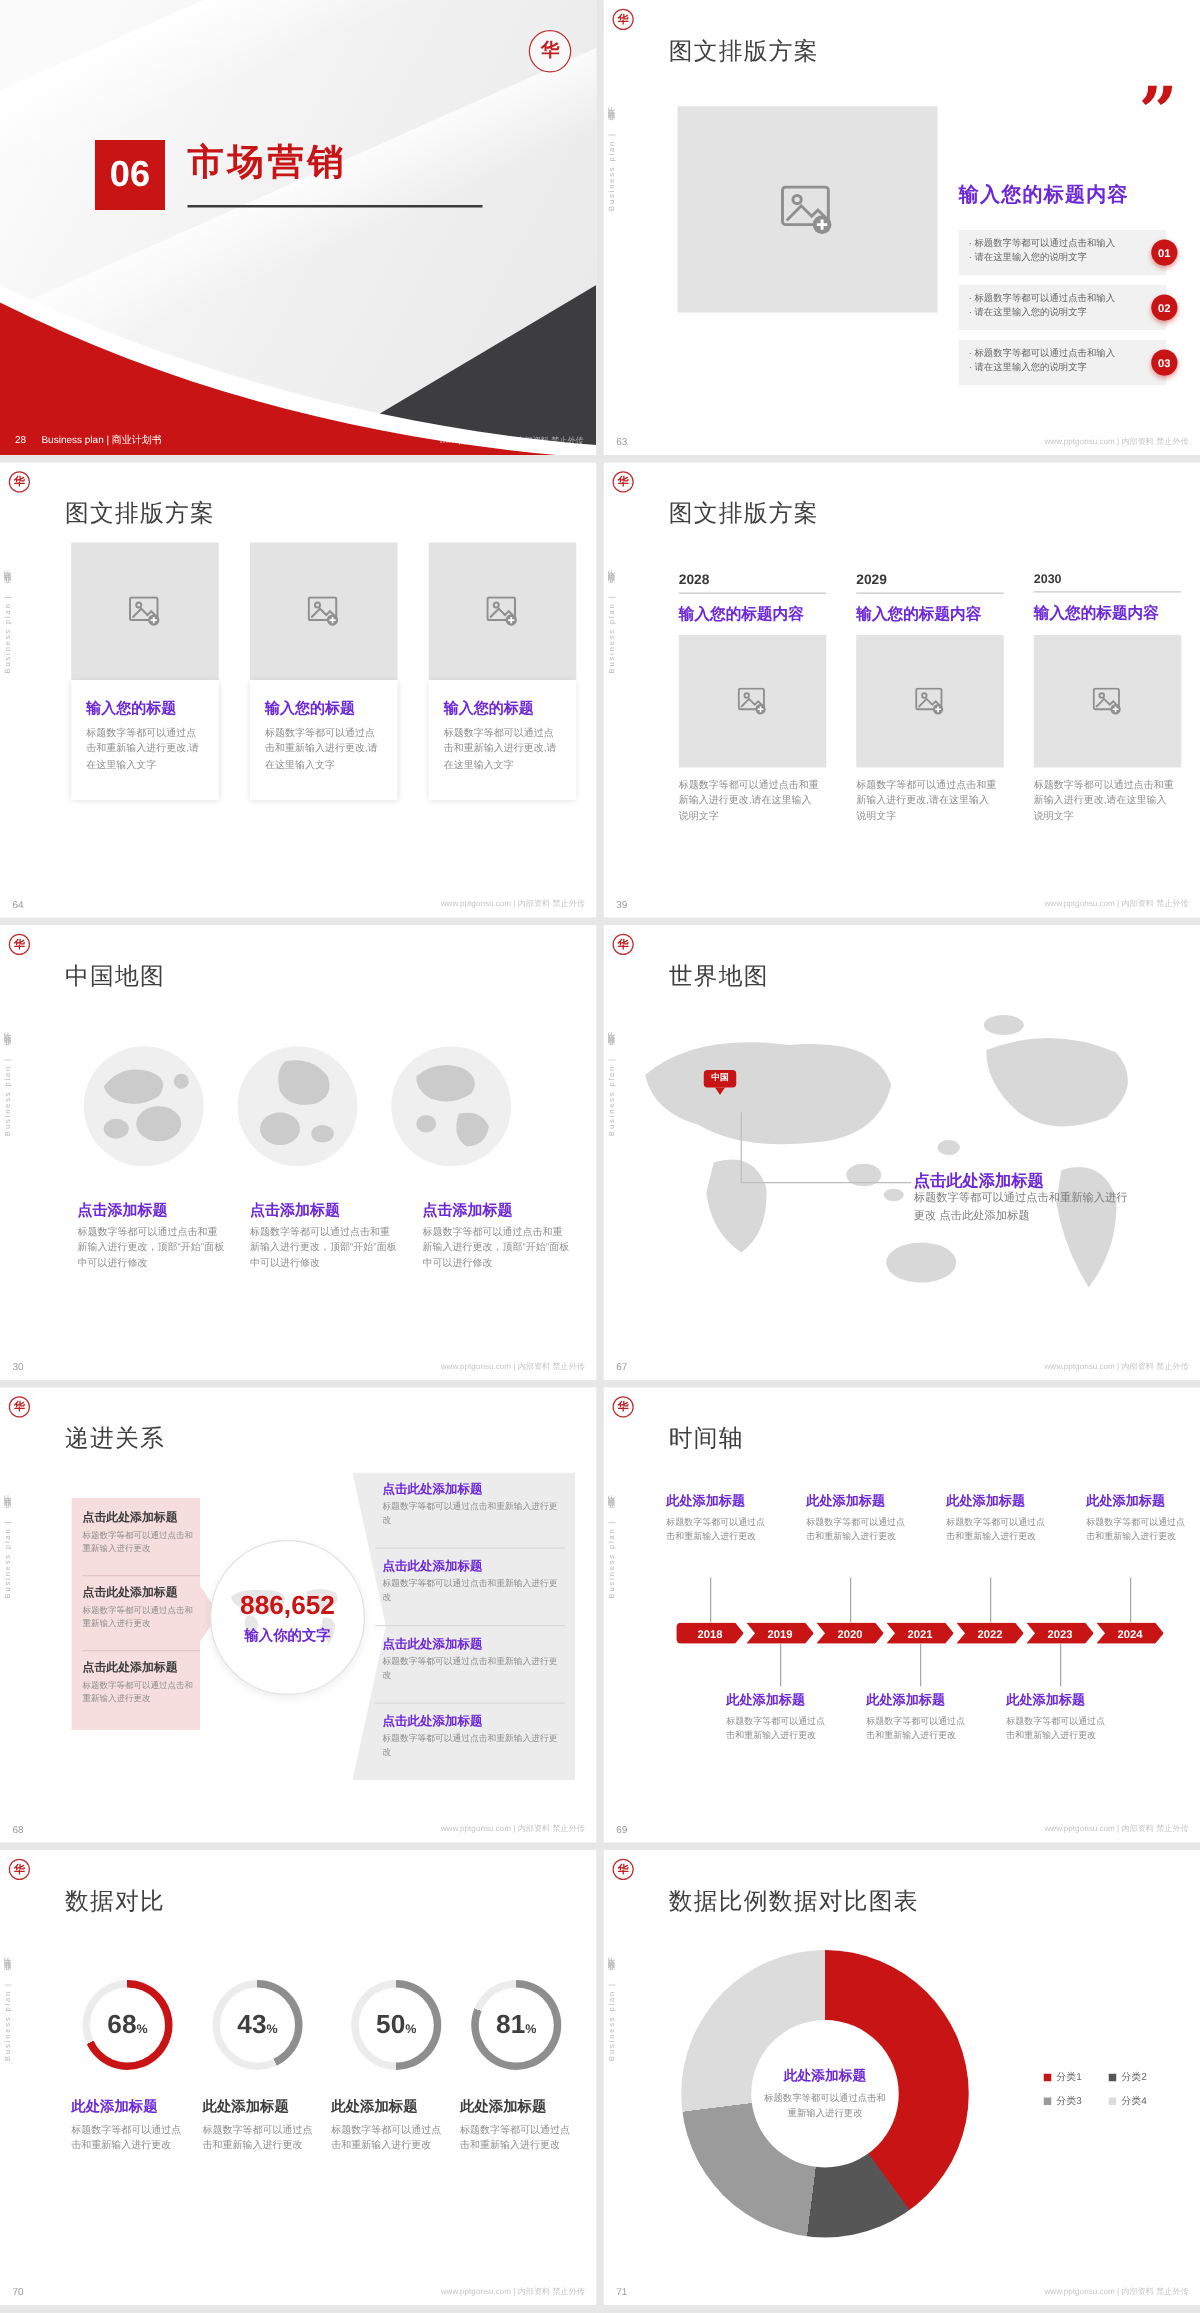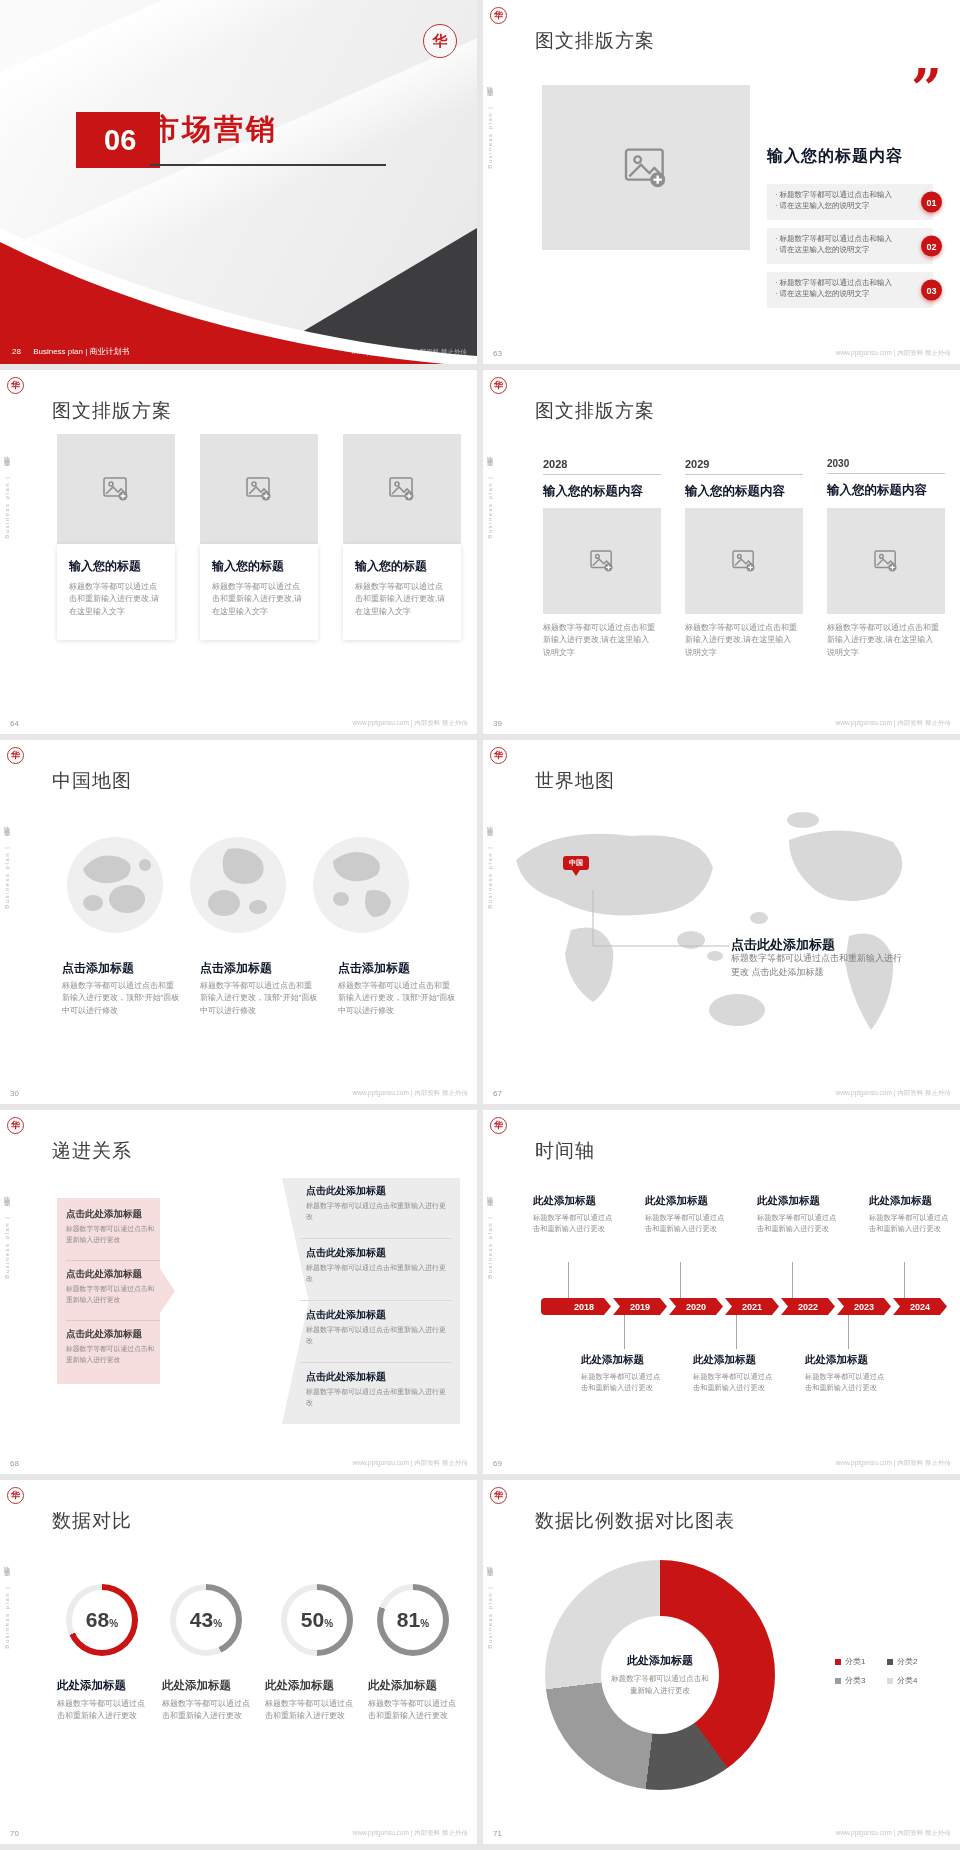--- a/index.html
+++ b/index.html
@@ -6,34 +6,34 @@
   body{width:960px;height:1850px;background:#e7e7e7;font-family:"Liberation Sans",sans-serif;}
   .sheet{position:relative;width:960px;height:1850px;background:#e7e7e7;overflow:hidden;}
   .slide{position:absolute;width:477px;height:364px;background:#fff;overflow:hidden;}
   .abs{position:absolute;}
   .seal{position:absolute;left:7px;top:7px;width:15px;height:15px;border:1px solid #c03030;border-radius:50%;color:#c02020;font-size:9px;line-height:15px;text-align:center;font-weight:bold;}
   .vtext{position:absolute;left:3px;top:95px;writing-mode:vertical-rl;transform:rotate(180deg);font-size:6px;color:#b8b8b8;letter-spacing:1.5px;}
   .stitle{position:absolute;left:52px;top:28px;font-size:19px;color:#3f3f3f;letter-spacing:1px;}
   .pnum{position:absolute;left:10px;bottom:6px;font-size:8px;color:#9a9a9a;}
   .site{position:absolute;right:9px;bottom:6px;font-size:6.5px;color:#c6c6c6;}
   .red{color:#c81414;}
-  .rh{font-weight:bold;color:#0f172a;}
+  .rh{font-weight:bold;color:#6d28d9;}
   .dh{font-weight:bold;color:#3c3c3c;}
   .bodytxt{color:#8d8d8d;line-height:1.55;}
   .ph{position:absolute;background:#e3e3e3;display:flex;align-items:center;justify-content:center;}
   .card{position:absolute;background:#fff;box-shadow:0 1px 5px rgba(0,0,0,.13);}
   .bullet-card{position:absolute;background:#f1f1f1;padding:5px 8px;box-sizing:border-box;}
   .bullet-line{font-size:7.5px;color:#666;line-height:1.5;}
   .badge{position:absolute;right:-9px;top:50%;transform:translateY(-50%);width:21px;height:21px;border-radius:50%;background:#c81414;color:#fff;font-size:9px;font-weight:bold;display:flex;align-items:center;justify-content:center;box-shadow:0 2px 4px rgba(200,20,20,.45);}
   .ring{position:absolute;width:72px;height:72px;border-radius:50%;}
   .ring .in{position:absolute;inset:6px;background:#fff;border-radius:50%;display:flex;align-items:baseline;justify-content:center;}
   .ring .val{font-size:21px;font-weight:bold;color:#3f3f3f;line-height:60px;}
   .ring .unit{font-size:10px;font-weight:bold;color:#3f3f3f;}
   .tseg{width:54px;height:17px;margin-right:2px;background:#c81414;color:#fff;font-size:9px;font-weight:bold;display:flex;align-items:center;justify-content:center;clip-path:polygon(0 0,calc(100% - 7px) 0,100% 50%,calc(100% - 7px) 100%,0 100%,7px 50%);}
-  .tseg.first{clip-path:polygon(0 0,calc(100% - 7px) 0,100% 50%,calc(100% - 7px) 100%,0 100%);border-radius:4px 0 0 4px;padding-left:16px;}
+  .tseg.first{clip-path:polygon(0 0,calc(100% - 7px) 0,100% 50%,calc(100% - 7px) 100%,0 100%);border-radius:4px 0 0 4px;}
   .conn{position:absolute;width:1px;background:#a8a8a8;}
   .tl-item h4{margin:0 0 4px 0;font-size:10.5px;}
   .tl-item p{margin:0;font-size:7.2px;width:80px;}
   .col-h{margin:0 0 6px 0;font-size:12px;}
   .col-p{margin:0;font-size:8px;}
   .divline{position:absolute;height:1px;background:#ddd;}
   .legend-item{display:flex;align-items:center;margin:4px 0;width:52px;}
   .legend-mark{width:6px;height:6px;margin-right:4px;display:inline-block;}
   .legend-label{font-size:8px;color:#666;}
 </style>
@@ -45,21 +45,21 @@
   <div class="slide" style="left:0;top:0;">
     <div class="abs" style="inset:0;background:linear-gradient(118deg,#fbfbfb 8%,#f2f2f2 45%,#e8e8e8 100%);"></div>
     <div class="abs" style="left:-120px;top:-40px;width:760px;height:70px;background:linear-gradient(rgba(255,255,255,.95),rgba(255,255,255,0));transform:rotate(-24deg);"></div>
     <div class="abs" style="left:-80px;top:120px;width:760px;height:60px;background:linear-gradient(rgba(255,255,255,.8),rgba(255,255,255,0));transform:rotate(-24deg);"></div>
     <svg class="abs" style="left:0;top:0;" width="477" height="364" viewBox="0 0 477 364">
       <polygon points="248,364 477,228 477,364" fill="#3d3d40"></polygon>
       <path d="M0,228 C150,300 320,344 477,356 L477,364 L0,364 Z" fill="#ffffff"></path>
       <path d="M0,242 C140,312 290,350 445,364 L0,364 Z" fill="#c81414"></path>
     </svg>
     <div class="abs" style="right:20px;top:24px;width:32px;height:32px;border:1.5px solid #c03030;border-radius:50%;color:#c02020;font-size:15px;line-height:32px;text-align:center;font-weight:bold;background:rgba(255,255,255,.6);"><span>华</span></div>
-    <div class="abs" style="left:76px;top:112px;width:56px;height:56px;background:#c81414;color:#fff;font-size:29px;font-weight:bold;display:flex;align-items:center;padding-left:28px;">
+    <div class="abs" style="left:76px;top:112px;width:56px;height:56px;background:#c81414;color:#fff;font-size:29px;font-weight:bold;display:flex;align-items:center;justify-content:center;">
         <span>06</span>
       </div>
     <div class="abs red" style="left:150px;top:110px;font-size:29px;font-weight:bold;letter-spacing:3px;text-align:right;">市场营销</div>
     <div class="abs" style="left:150px;top:164px;width:236px;height:2px;background:#3b3b3b;"></div>
     <div class="abs" style="left:12px;bottom:7px;font-size:8px;color:#fff;z-index:2;">
       <span>28</span>
       <span style="margin-left:10px;">Business plan | 商业计划书</span>
     </div>
     <div class="abs" style="right:10px;bottom:7px;font-size:6.5px;color:rgba(255,255,255,.55);z-index:2;">www.pptgonsu.com | 内部资料 禁止外传</div>
   </div>
@@ -286,20 +286,33 @@
     <div class="abs" style="left:66px;top:158px;width:94px;">
       <div class="dh" style="font-size:9.5px;margin-bottom:3px;">点击此处添加标题</div>
       <div class="bodytxt" style="font-size:6.8px;">标题数字等都可以通过点击和重新输入进行更改</div>
     </div>
     <div class="divline" style="left:66px;top:210px;width:94px;background:#e4c6c6;"></div>
     <div class="abs" style="left:66px;top:218px;width:94px;">
       <div class="dh" style="font-size:9.5px;margin-bottom:3px;">点击此处添加标题</div>
       <div class="bodytxt" style="font-size:6.8px;">标题数字等都可以通过点击和重新输入进行更改</div>
     </div>
 
+    <div class="abs" style="left:168px;top:122px;width:122px;height:122px;border-radius:50%;background:#fff;border:1px solid #e0e0e0;box-shadow:0 2px 8px rgba(0,0,0,.08);display:flex;flex-direction:column;align-items:center;justify-content:center;">
+      <svg width="104" height="60" viewBox="0 0 440 272" style="position:absolute;opacity:.45;">
+        <g fill="#c9c9c9">
+          <path d="M15,62 Q55,28 130,38 Q200,32 212,70 Q202,112 150,116 Q92,122 58,102 Q22,92 15,62 Z"></path>
+          <path d="M70,132 Q102,122 112,152 Q114,188 92,204 Q68,188 64,156 Z"></path>
+          <ellipse cx="236" cy="212" rx="28" ry="16"></ellipse>
+          <path d="M288,42 Q340,22 392,44 Q414,70 384,96 Q342,112 314,92 Q288,70 288,42 Z"></path>
+          <path d="M348,138 Q380,128 392,160 Q394,200 370,232 Q350,200 344,164 Z"></path>
+        </g>
+      </svg>
+      <div class="red" style="font-size:21px;font-weight:bold;z-index:1;">886,652</div>
+      <div class="rh" style="font-size:11.5px;margin-top:4px;z-index:1;">输入你的文字</div>
+    </div>
 
     <div class="abs" style="left:306px;top:74px;width:146px;">
       <div class="rh" style="font-size:10px;margin-bottom:3px;">点击此处添加标题</div>
       <div class="bodytxt" style="font-size:7px;">标题数字等都可以通过点击和重新输入进行更改</div>
     </div>
     <div class="divline" style="left:300px;top:128px;width:152px;background:#d9d9d9;"></div>
     <div class="abs" style="left:306px;top:136px;width:146px;">
       <div class="rh" style="font-size:10px;margin-bottom:3px;">点击此处添加标题</div>
       <div class="bodytxt" style="font-size:7px;">标题数字等都可以通过点击和重新输入进行更改</div>
     </div>

